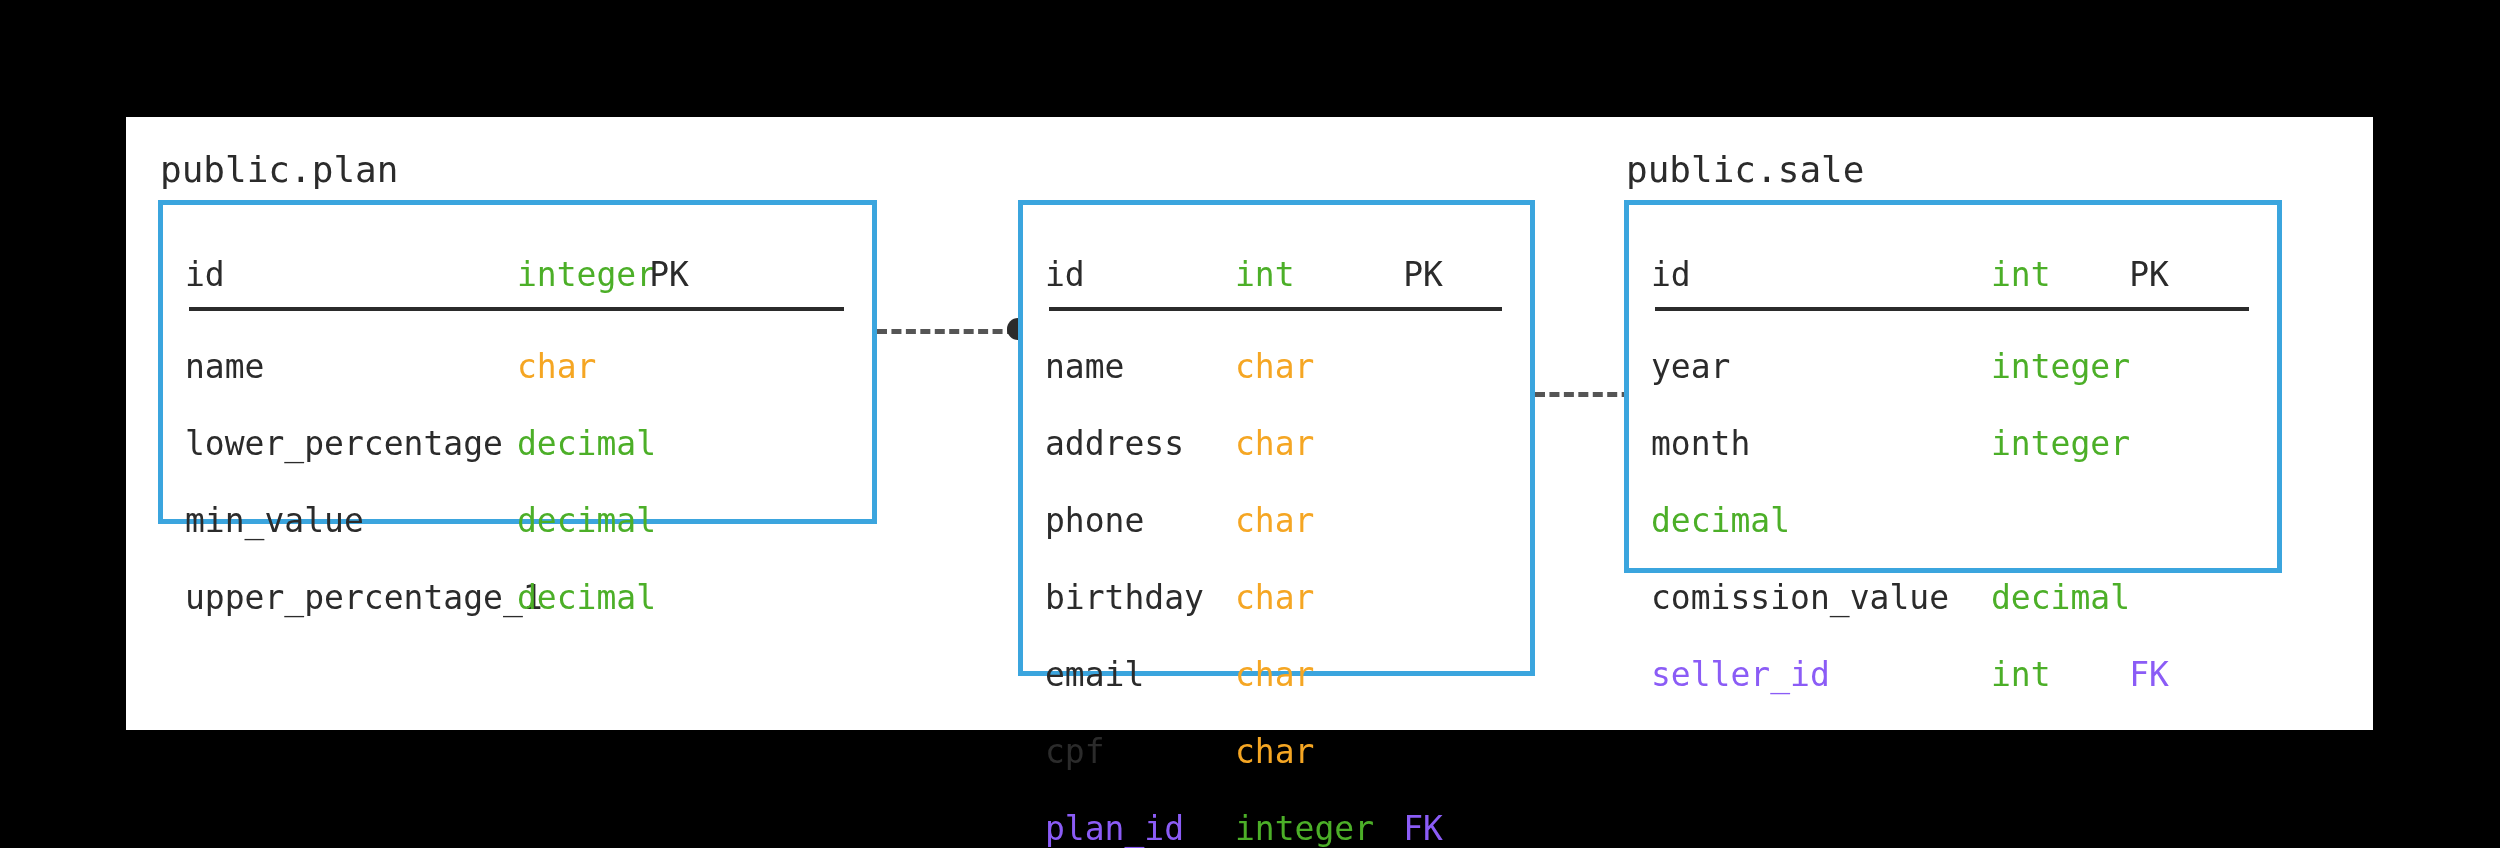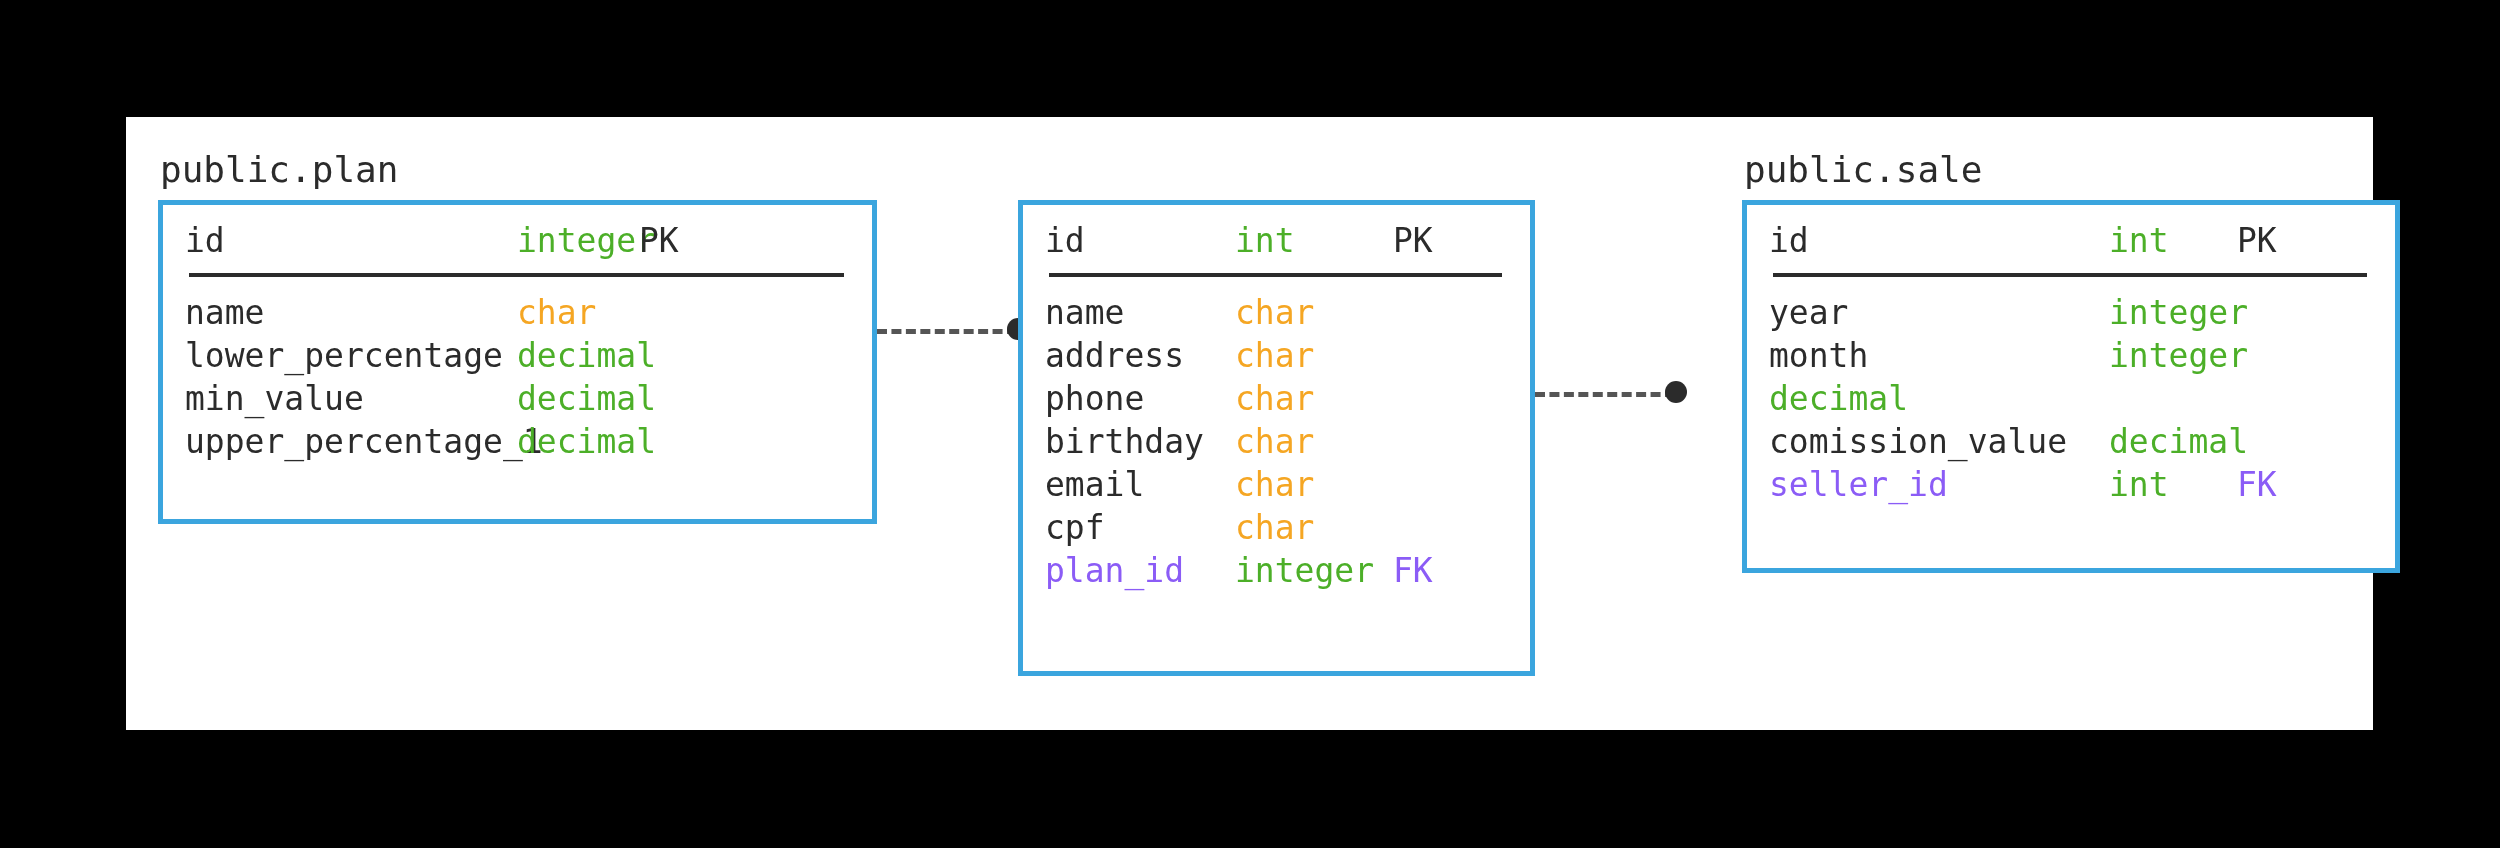--- a/index.html
+++ b/index.html
@@ -62,24 +62,25 @@
 
   
   .row {
     display: flex;
     align-items: baseline;
     height: 43px;
     white-space: nowrap;
     font-family: "DejaVu Sans Mono", monospace;
     font-size: 33px;
     line-height: 43px;
+    margin-top: 34px;
   }
   .col-name  { color: #2b2b2b; }
   .col-type  { color: #4caf28; }
-  .col-key   { color: #2b2b2b; }
+  .col-key   { color: #2b2b2b; text-align: center; }
 
   .type-char    { color: #f5a623; }
   .type-green   { color: #4caf28; }
   .fk-text      { color: #8b5cf6; }
 
   .pk-divider {
     height: 4px;
     background: #2b2b2b;
     margin: 11px 6px 14px 4px;
   }
@@ -206,21 +207,21 @@
           <div class="row">
             <span class="col-name fk-text">plan_id</span>
             <span class="col-type type-green">integer</span>
             <span class="col-key fk-text">FK</span>
           </div>
 
         </div>
       </div>
     </div>
 
-    <div class="entity sale" style="left:1616px; top:83px; width:658px; height:373px;padding-left:44px;">
+    <div class="entity sale" style="left:1498px; top:83px; width:658px; height:373px;padding-left:44px;">
       <div class="entity-title">public.sale</div>
       <div class="entity-box" style="width:658px; height:373px;">
         <div class="entity-inner">
 
           <div class="row">
             <span class="col-name">id</span>
             <span class="col-type type-green">int</span>
             <span class="col-key">PK</span>
           </div>
 

